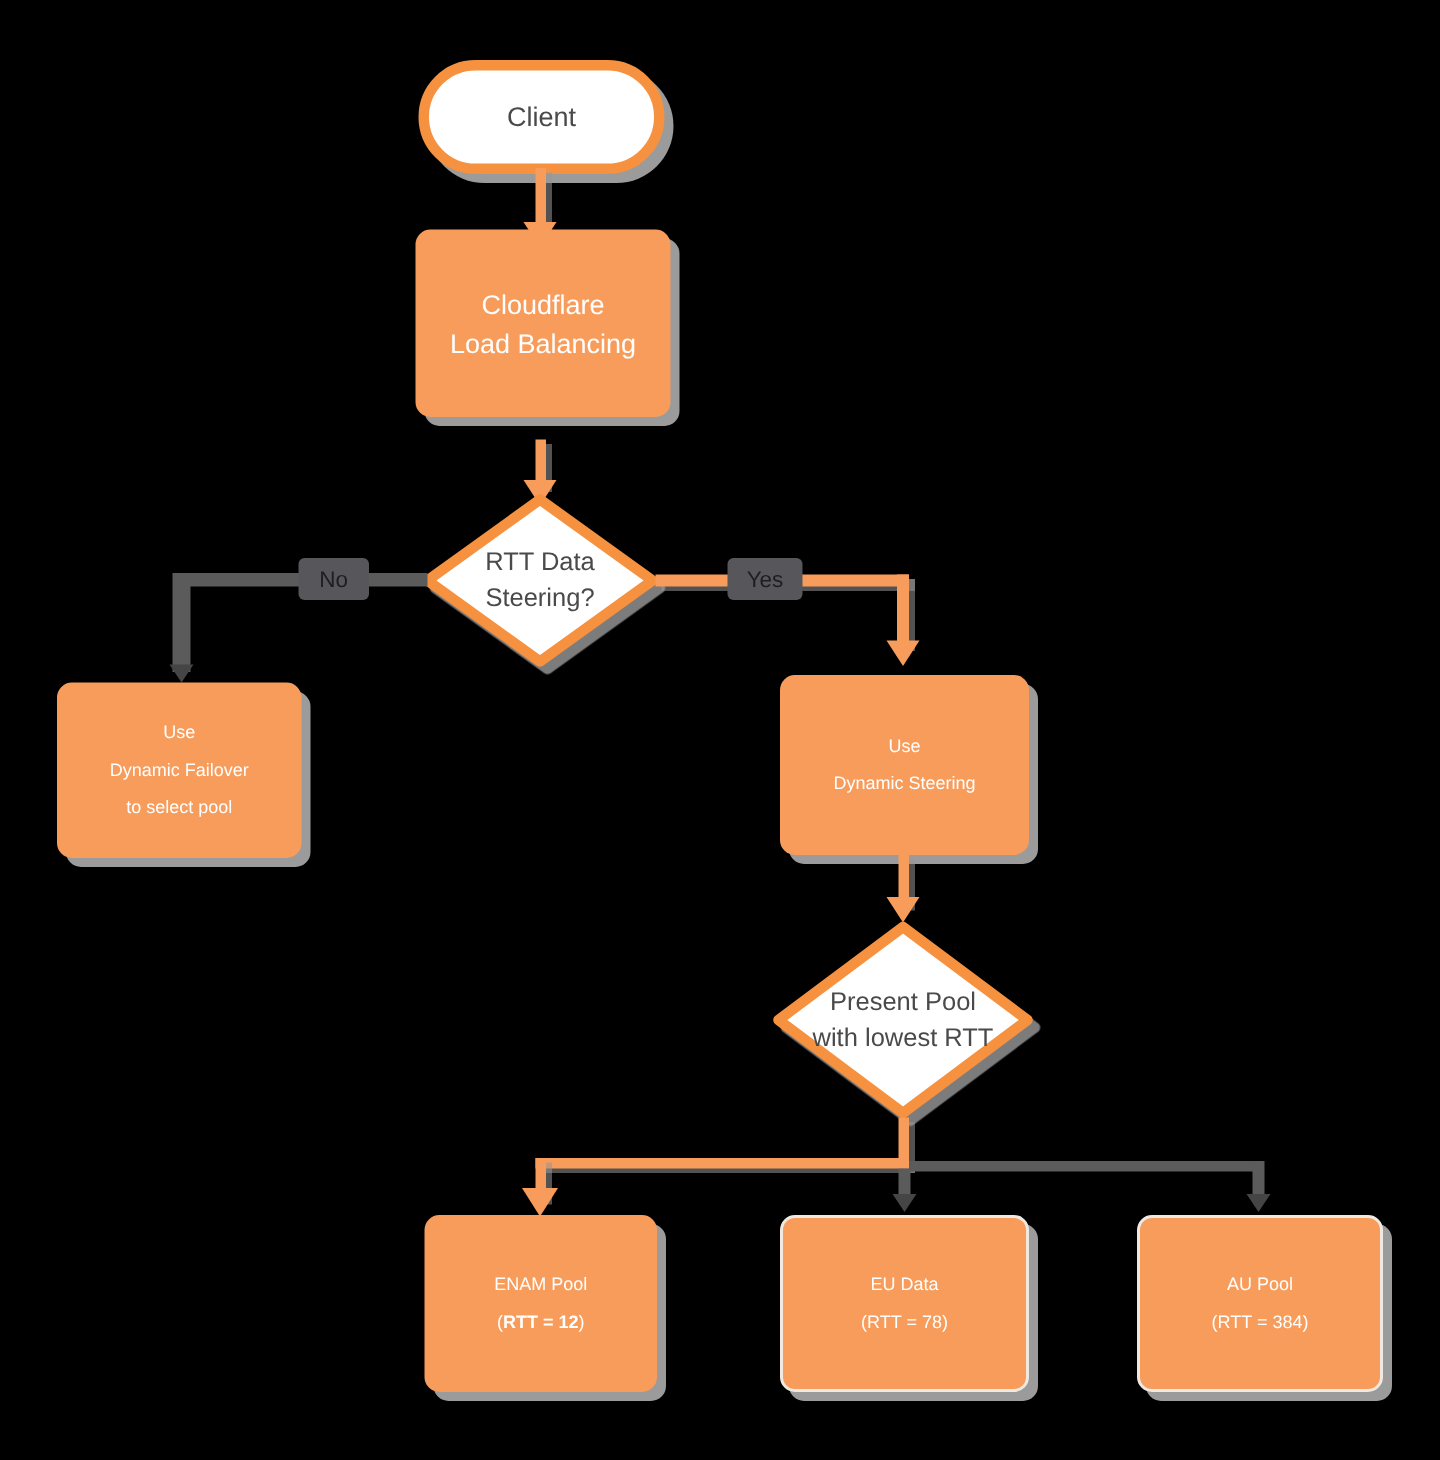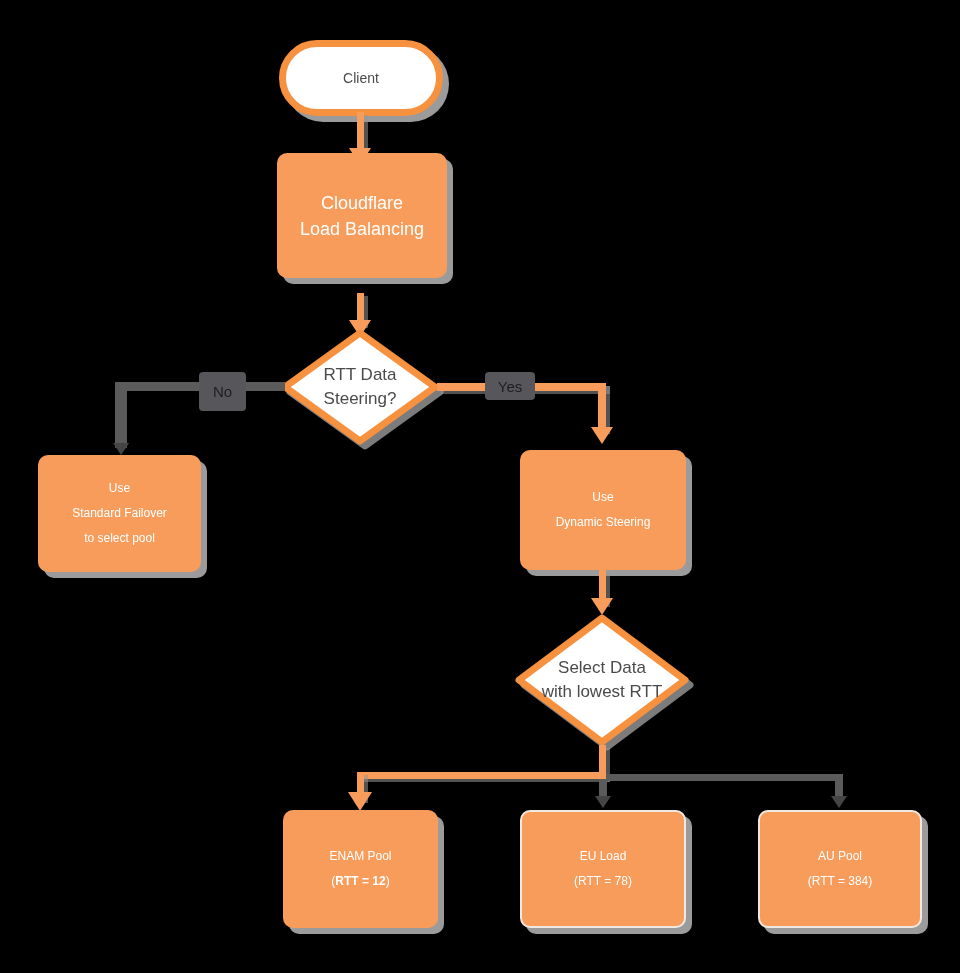--- a/index.html
+++ b/index.html
@@ -7,21 +7,21 @@
     --shadow:#9b9b9b; --text-dark:#4a4a4a; --badge-bg:#57575b; --badge-text:#1e1e22; --white:#ffffff;
   }
   *{margin:0;padding:0;box-sizing:border-box;}
   html,body{width:960px;height:973px;background:#000;overflow:hidden;}
   body{font-family:"Liberation Sans","DejaVu Sans",sans-serif;position:relative;}
   .abs{position:absolute;}
   
   .node{display:flex;align-items:center;justify-content:center;text-align:center;}
   .terminator{
     background:var(--white);border:7px solid var(--orange-border);border-radius:42px;
-    box-shadow:6px 6px 0 var(--shadow);color:var(--text-dark);font-size:14px;text-align:center;
+    box-shadow:6px 6px 0 var(--shadow);color:var(--text-dark);font-size:18px;text-align:center;
   }
   .process{
     background:var(--orange);border-radius:10px;box-shadow:6px 6px 0 var(--shadow);
     color:var(--white);font-size:18px;line-height:26px;flex-direction:column;
   }
   .process.small{font-size:12px;line-height:25px;}
   .process.light-border{border:2px solid #efe9e2;}
   .diamond-wrap{filter:drop-shadow(5px 5px 0 rgba(155,155,155,0.8));}
   .diamond-wrap svg{display:block;}
   .diamond-wrap polygon{fill:var(--white);stroke:var(--orange-border);stroke-width:7;stroke-linejoin:round;}
@@ -66,27 +66,27 @@
   </svg>
   <div class="diamond-label">
     <span>RTT Data</span>
     <span>Steering?</span>
   </div>
 </div>
 
 <div class="abs line-g" style="left:119px;top:382px;width:166px;height:9px;"></div>
 <div class="abs line-g" style="left:115px;top:382px;width:12px;height:66px;"></div>
 <div class="abs arrow-g" style="left:113px;top:443px;"></div>
-<div class="abs badge" style="left:199px;top:372px;width:47px;height:39px;">
+<div class="abs badge" style="left:199px;top:372px;width:47px;height:28px;">
   <span>No</span>
 </div>
 
 <div class="abs node process small" style="left:38px;top:455px;width:163px;height:117px;">
   <span>Use</span>
-  <span>Standard Failover</span>
+  <span>Dynamic Failover</span>
   <span>to select pool</span>
 </div>
 
 <div class="abs line-o" style="left:437px;top:383px;width:169px;height:8px;"></div>
 <div class="abs line-o" style="left:598px;top:383px;width:8px;height:48px;"></div>
 <div class="abs arrow-o" style="left:591px;top:427px;"></div>
 <div class="abs badge" style="left:485px;top:372px;width:50px;height:28px;">
   <span>Yes</span>
 </div>
 
@@ -96,21 +96,21 @@
 </div>
 
 <div class="abs line-o" style="left:599px;top:570px;width:7px;height:34px;"></div>
 <div class="abs arrow-o" style="left:591px;top:598px;"></div>
 
 <div class="abs diamond-wrap" style="left:514px;top:613px;width:176px;height:134px;">
   <svg width="176" height="134" viewBox="0 0 176 134">
     <polygon points="88,5 171,67 88,129 5,67"></polygon>
   </svg>
   <div class="diamond-label">
-    <span>Select Data</span>
+    <span>Present Pool</span>
     <span>with lowest RTT</span>
   </div>
 </div>
 
 <div class="abs line-o" style="left:599px;top:745px;width:7px;height:34px;"></div>
 <div class="abs line-o" style="left:357px;top:772px;width:249px;height:7px;"></div>
 <div class="abs line-o" style="left:357px;top:772px;width:7px;height:28px;"></div>
 <div class="abs arrow-o big" style="left:348px;top:792px;"></div>
 
 <div class="abs line-g" style="left:606px;top:774px;width:236px;height:7px;"></div>
@@ -119,20 +119,20 @@
 
 <div class="abs line-g" style="left:599px;top:779px;width:8px;height:19px;"></div>
 <div class="abs arrow-g" style="left:595px;top:796px;"></div>
 
 <div class="abs node process small" style="left:283px;top:810px;width:155px;height:118px;">
   <span>ENAM Pool</span>
   <span><span>(</span><span class="bold">RTT = 12</span><span>)</span></span>
 </div>
 
 <div class="abs node process small light-border" style="left:520px;top:810px;width:166px;height:118px;">
-  <span>EU Load</span>
+  <span>EU Data</span>
   <span>(RTT = 78)</span>
 </div>
 
 <div class="abs node process small light-border" style="left:758px;top:810px;width:164px;height:118px;">
   <span>AU Pool</span>
   <span>(RTT = 384)</span>
 </div>
 
 </body></html>

